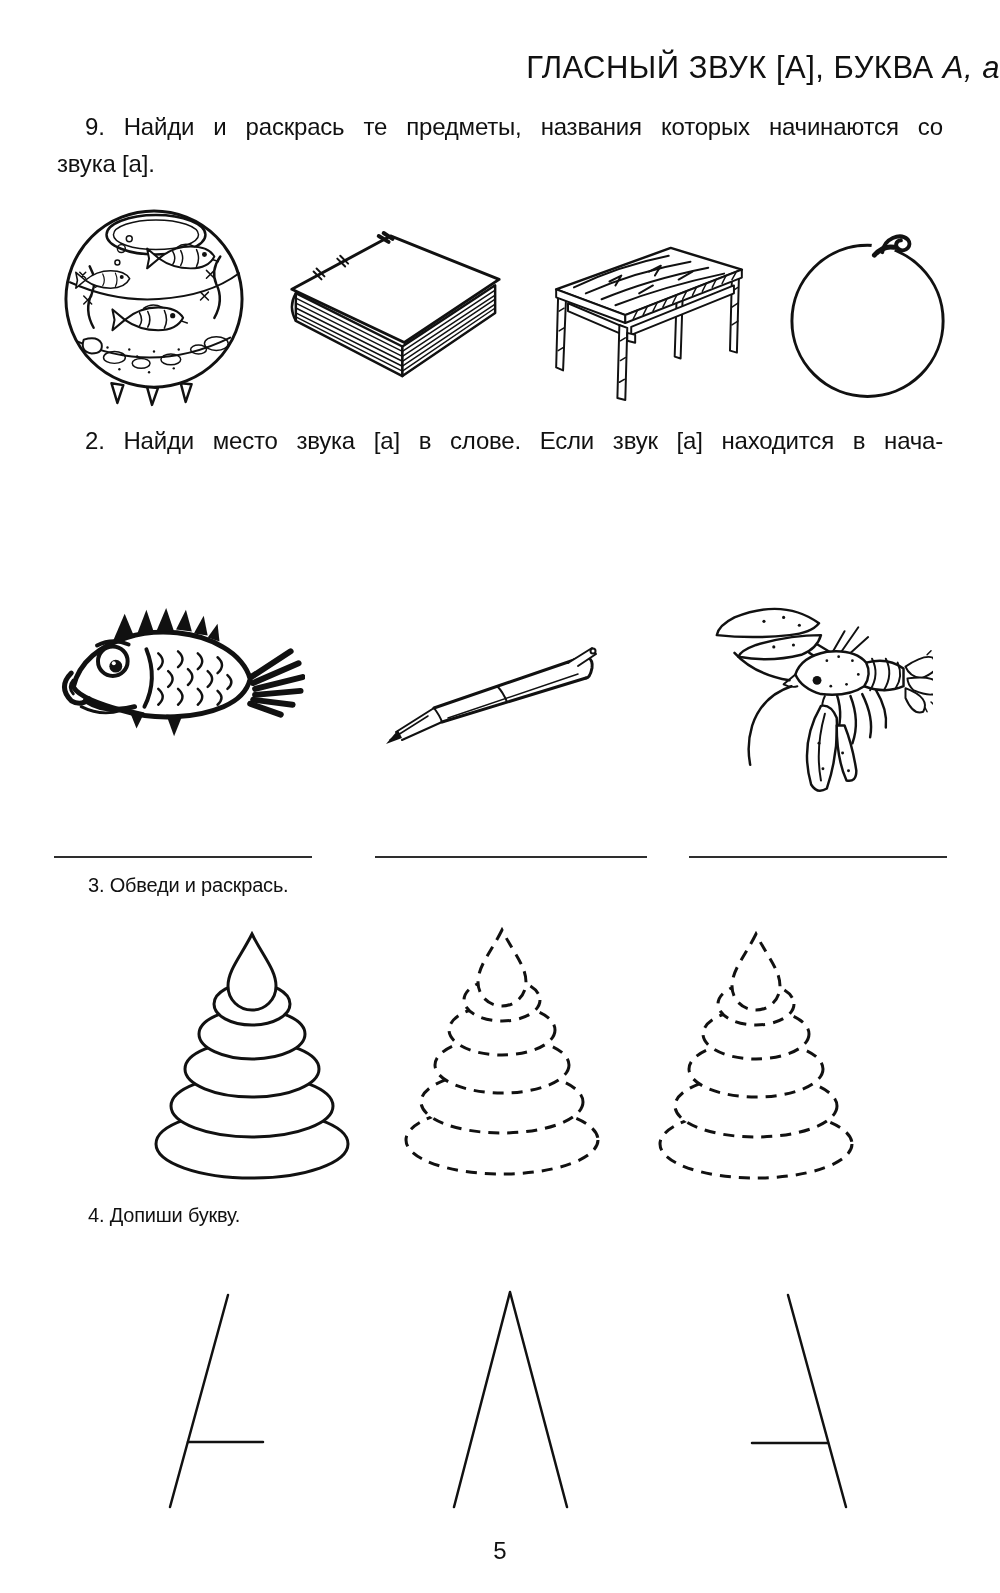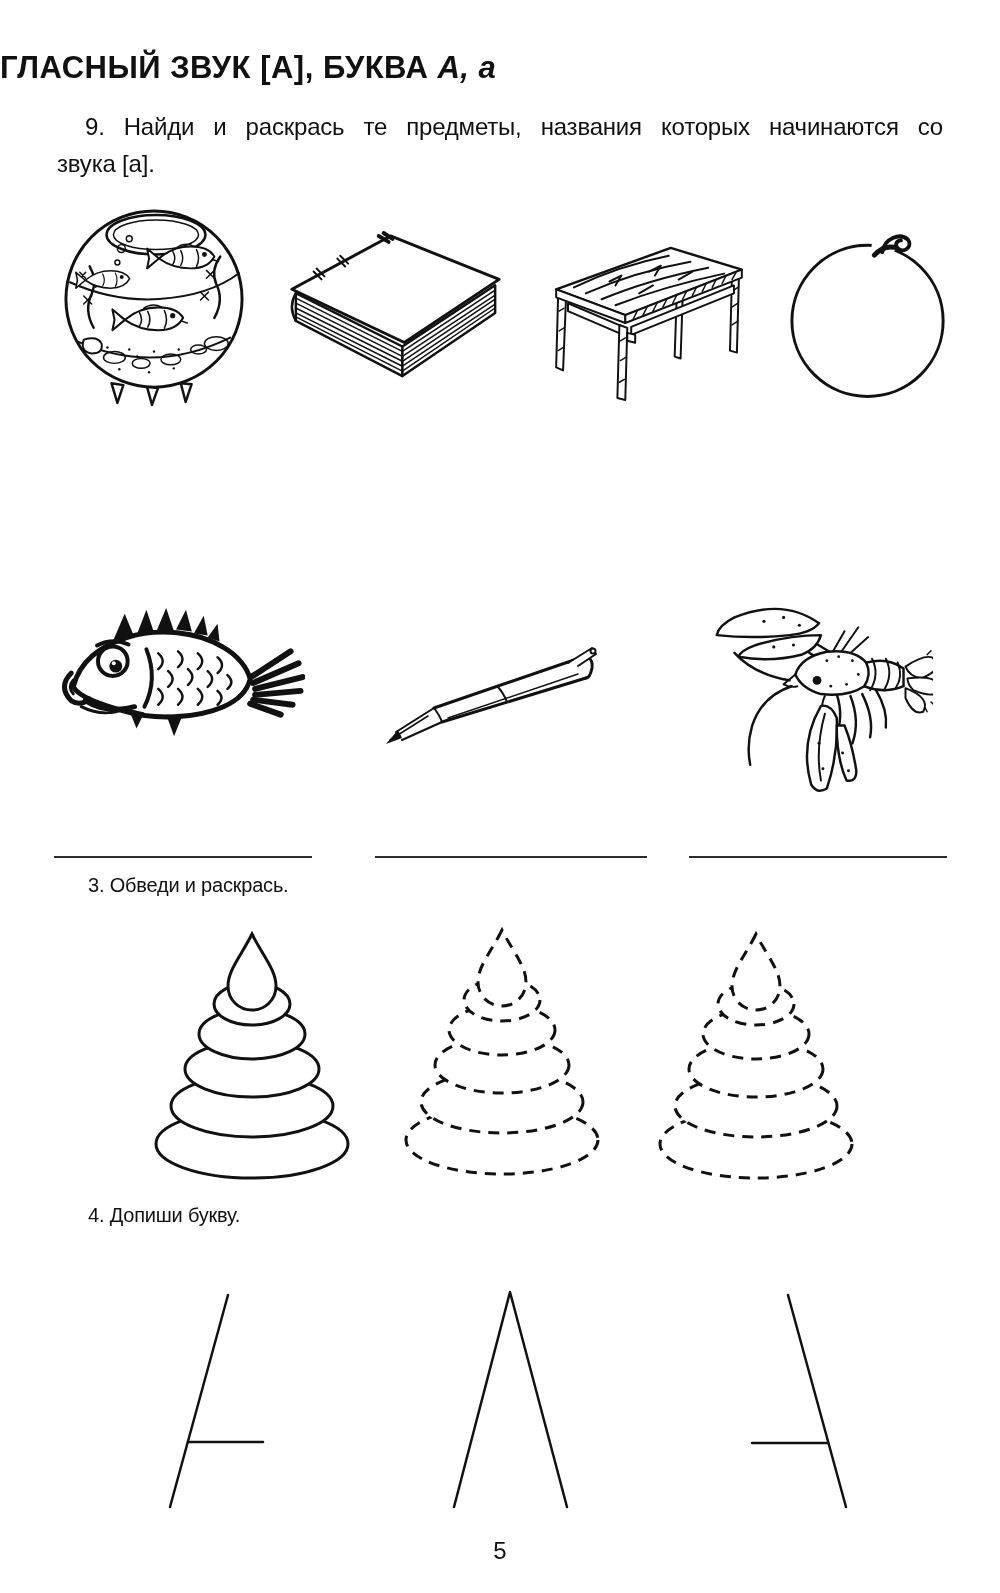--- a/index.html
+++ b/index.html
@@ -1,19 +1,19 @@
 <!DOCTYPE html>
 <html><head>
 <meta charset="utf-8">
 <style>
   html,body{margin:0;padding:0;background:#fff;}
   .page{position:relative;width:1000px;height:1593px;background:#fff;margin:0 auto;
         font-family:"Liberation Sans",sans-serif;color:#111;overflow:hidden;}
-  .title{position:absolute;top:50px;left:0;width:1000px;text-align:left;
-         font-size:31px;font-weight:700;letter-spacing:.5px;}
+  .title{position:absolute;top:50px;left:0;width:1000px;text-align:right;
+         font-size:31px;font-weight:400;letter-spacing:.5px;}
   .title .lt{font-style:italic;}
   .para{position:absolute;left:57px;width:886px;font-size:24px;line-height:37px;letter-spacing:-.2px;}
   .tline{text-align:justify;text-align-last:justify;}
   .tlast{text-align:right;text-align-last:left;}
   .indent{text-indent:28px;}
   .tasklabel{position:absolute;left:88px;font-size:20px;letter-spacing:-.2px;}
   .ill{position:absolute;}
   .ill svg{display:block;width:100%;height:100%;}
   .ln{position:absolute;height:2px;background:#2e2e2e;}
   .pyr use{fill:#fff;stroke:#111;stroke-width:3;}
@@ -184,20 +184,21 @@
       </g>
       <circle cx="81" cy="92" r="95" fill="none" stroke="#fff" stroke-width="36"></circle>
       <circle class="s sw3 wf" cx="81" cy="92" r="77" fill="none"></circle>
       <circle cx="97" cy="17" r="12" fill="#fff"></circle>
       <path class="s sw4" d="M96,22 C98,8 114,2 122,9 C127,15 120,23 113,19 C108,16 110,10 115,10"></path>
       <path class="s sw5" d="M88,25 Q97,15 108,17"></path>
     </svg>
   </div>
 
   <div class="para" style="top:422px;">
+    <div class="tline indent">2. Найди место звука [а] в слове. Если звук [а] находится в нача-</div>
   </div>
 
   <div class="ill" style="left:55px;top:598px;width:250px;height:166px;">
     <svg viewBox="0 0 252 168">
 
       <g class="s sw6" stroke-linecap="round">
         <path d="M198,80 L238,54"></path>
           <path d="M200,86 L246,66"></path>
           <path d="M202,92 L250,80"></path>
         <path d="M202,98 L248,94"></path>

